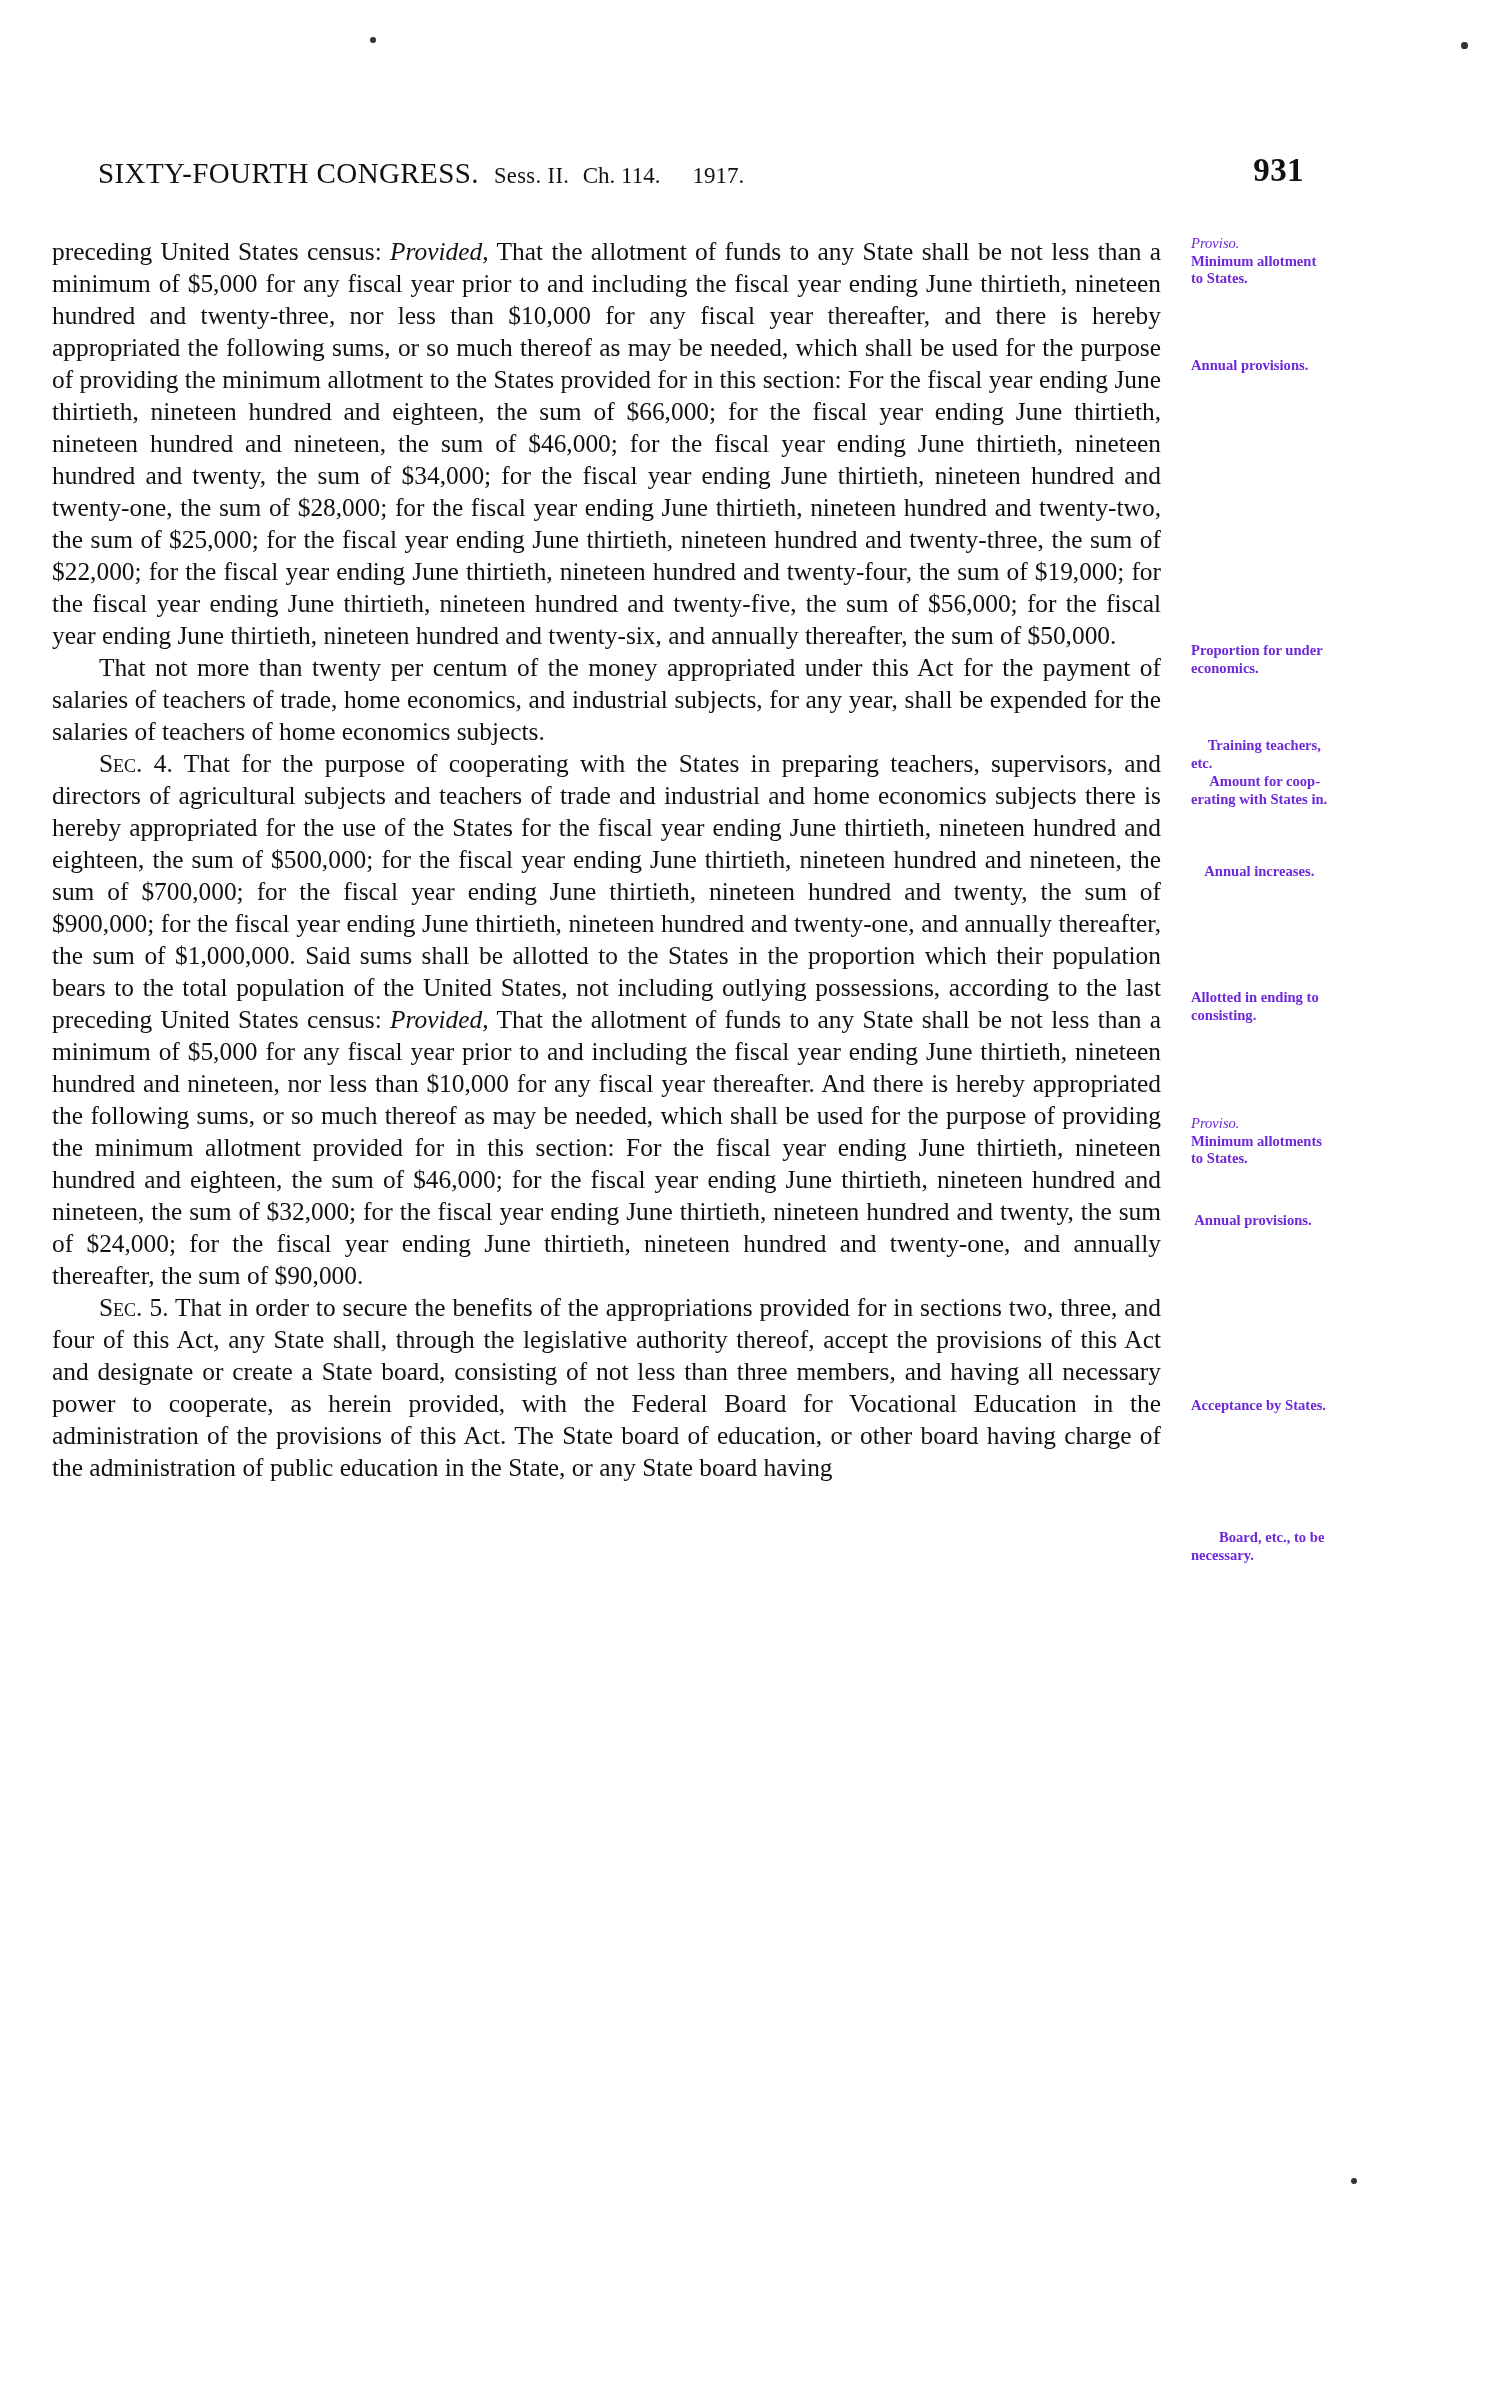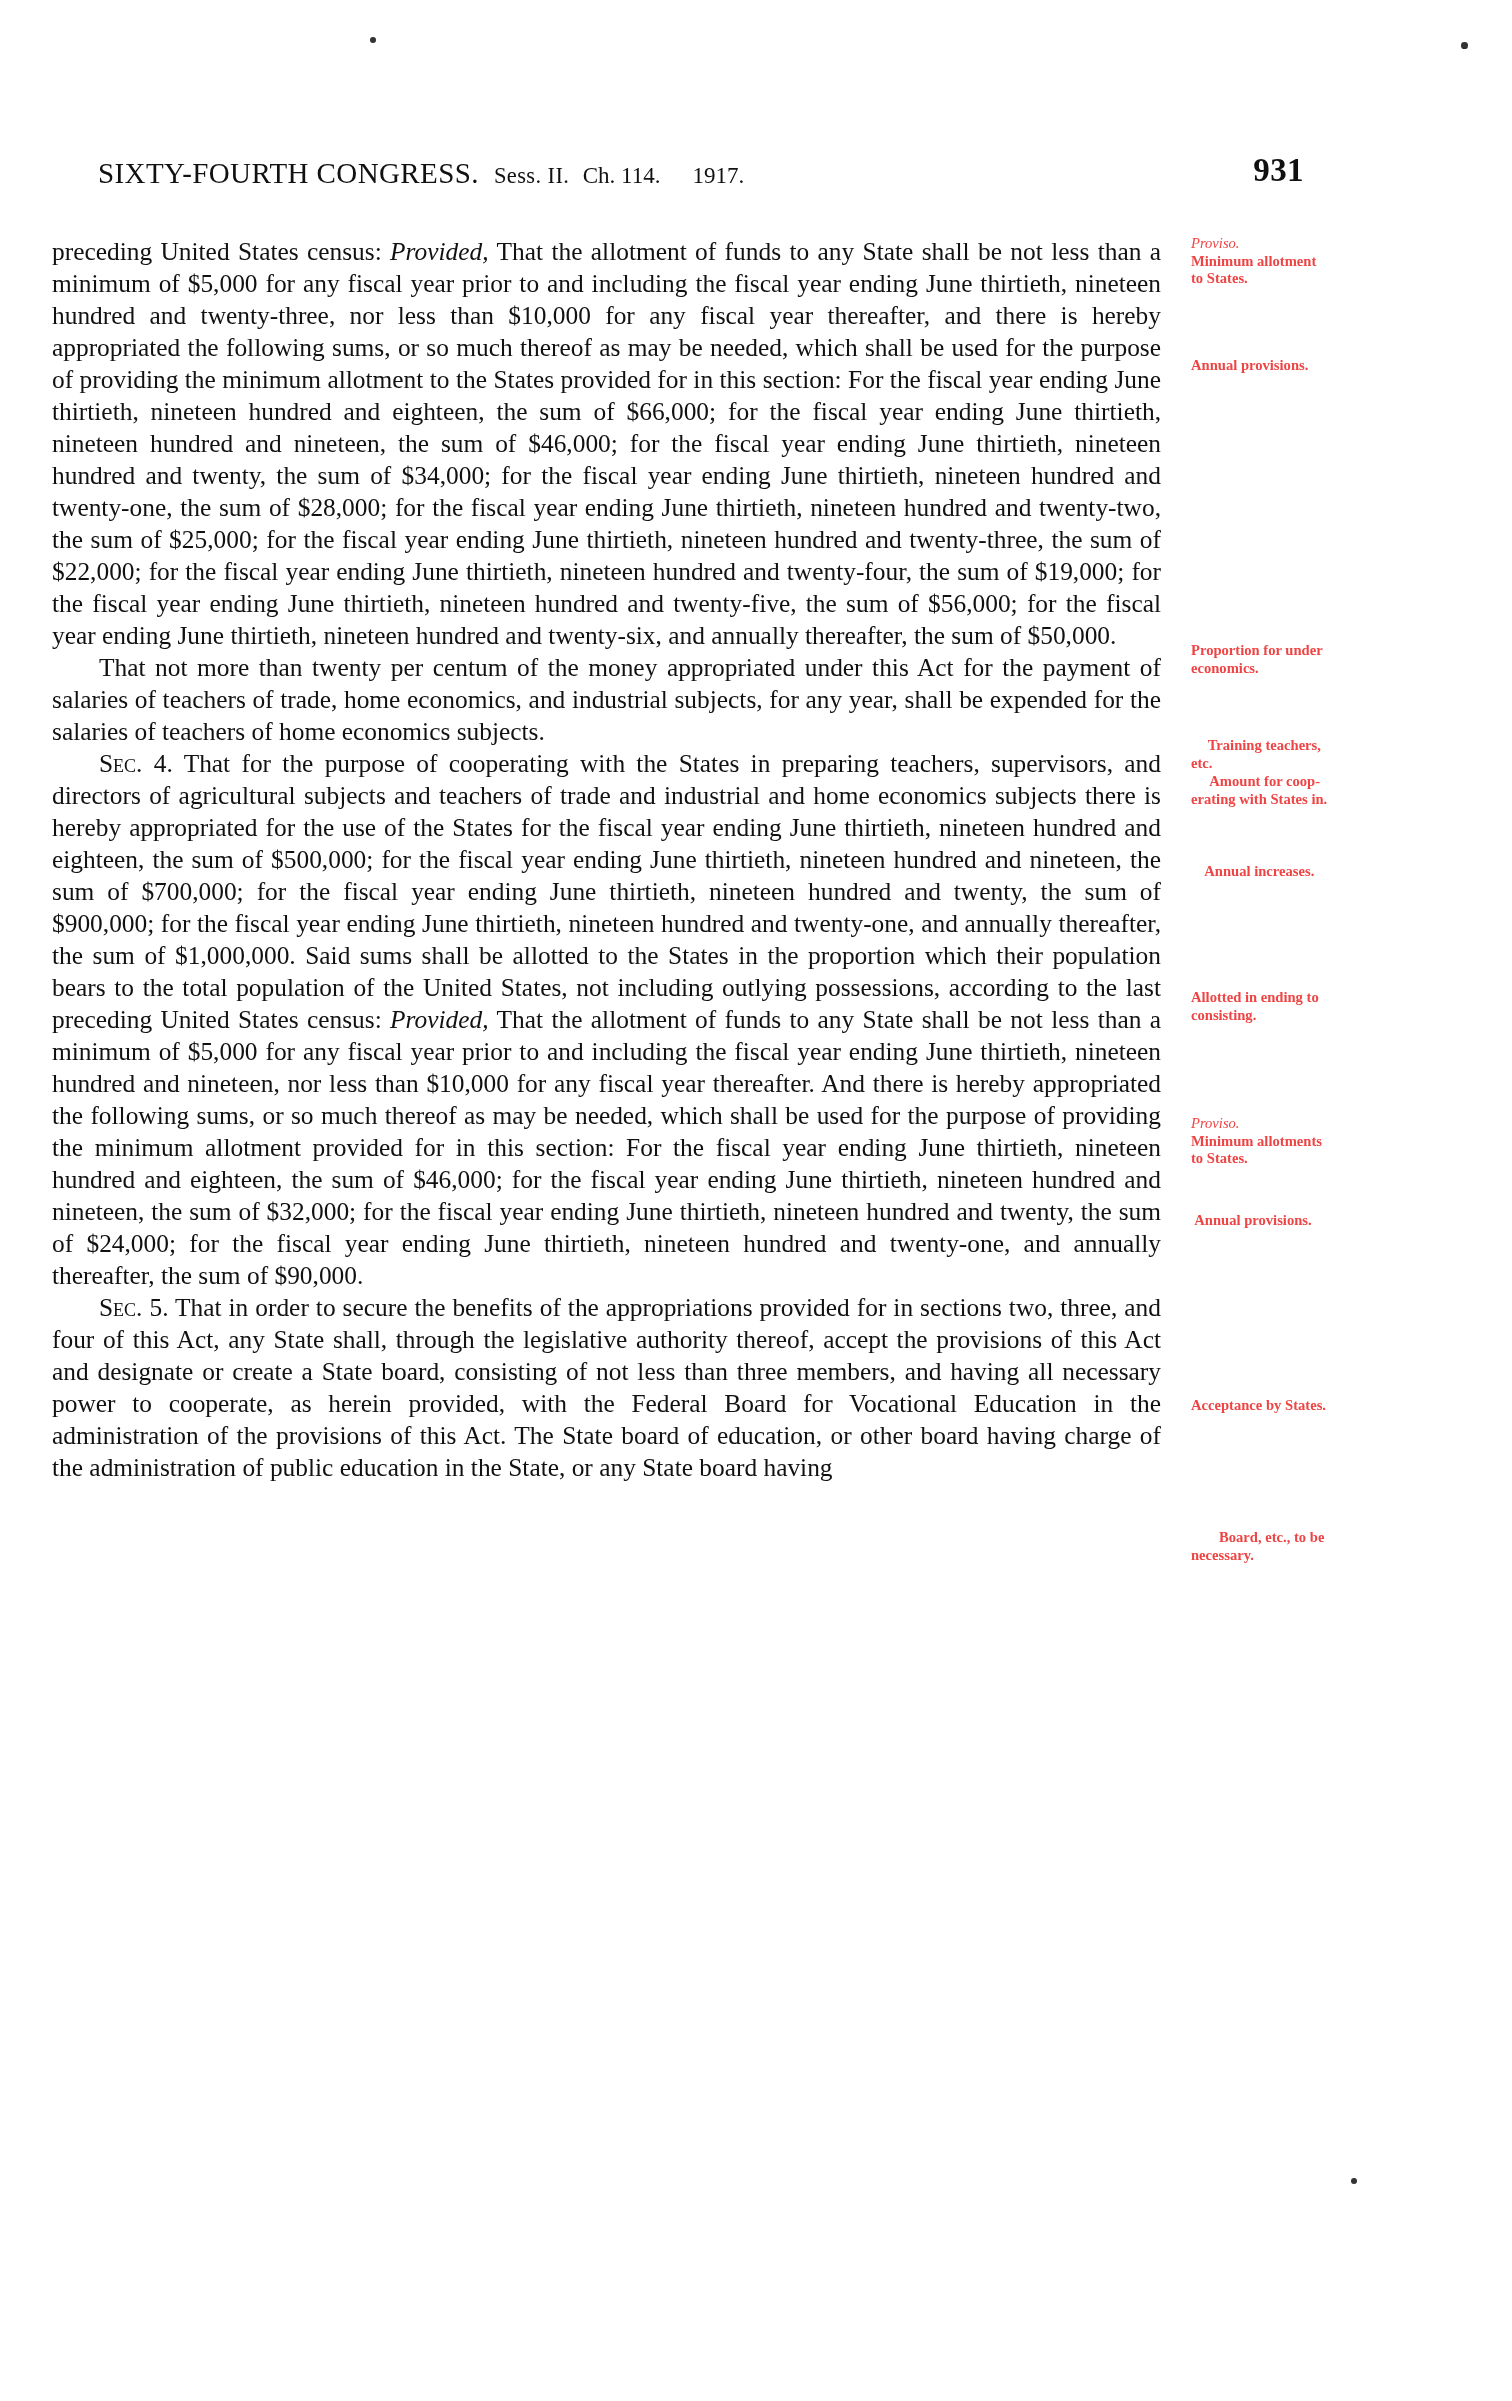--- a/index.html
+++ b/index.html
@@ -90,21 +90,21 @@
     position: absolute;
     left: 1191px;
     top: 235px;
     width: 275px;
   }
   .note {
     position: absolute;
     font-size: 14.6px;
     line-height: 17.5px;
     font-family: "Liberation Serif", serif;
-    color: #ef4444;
+    color: #6d28d9;
     width: 275px;
   }
   .note .it {
     font-style: italic;
   }
   .note-bold {
     font-weight: bold;
   }
   .dot {
     position: absolute;

